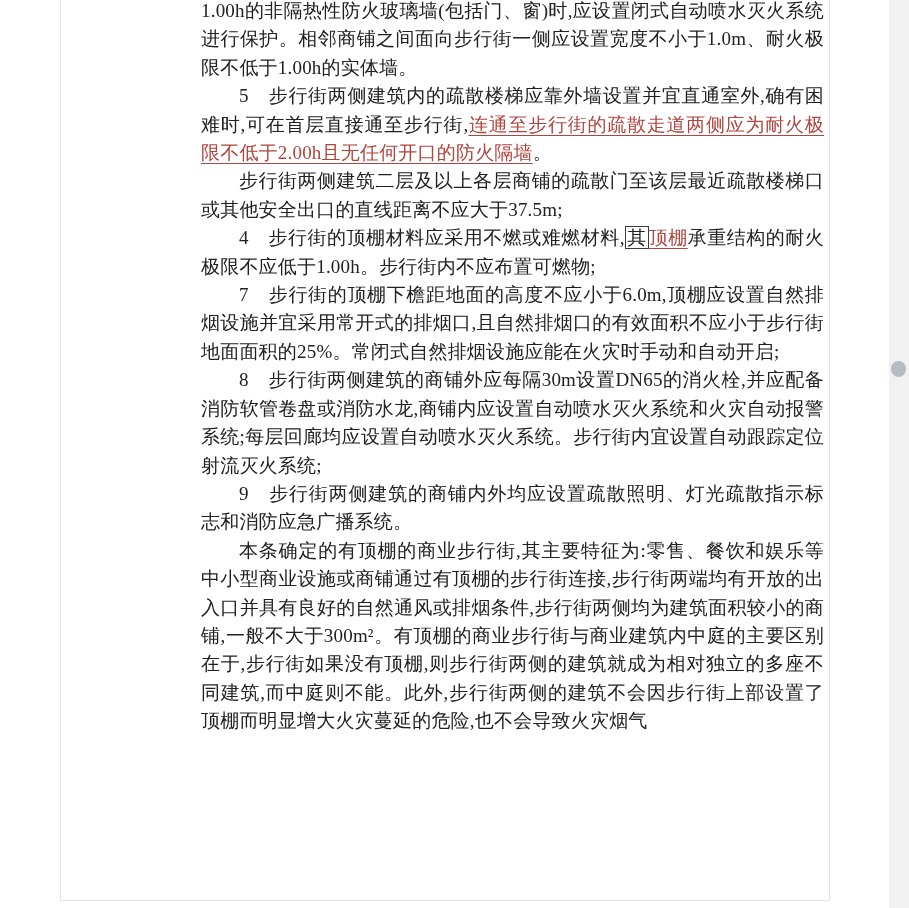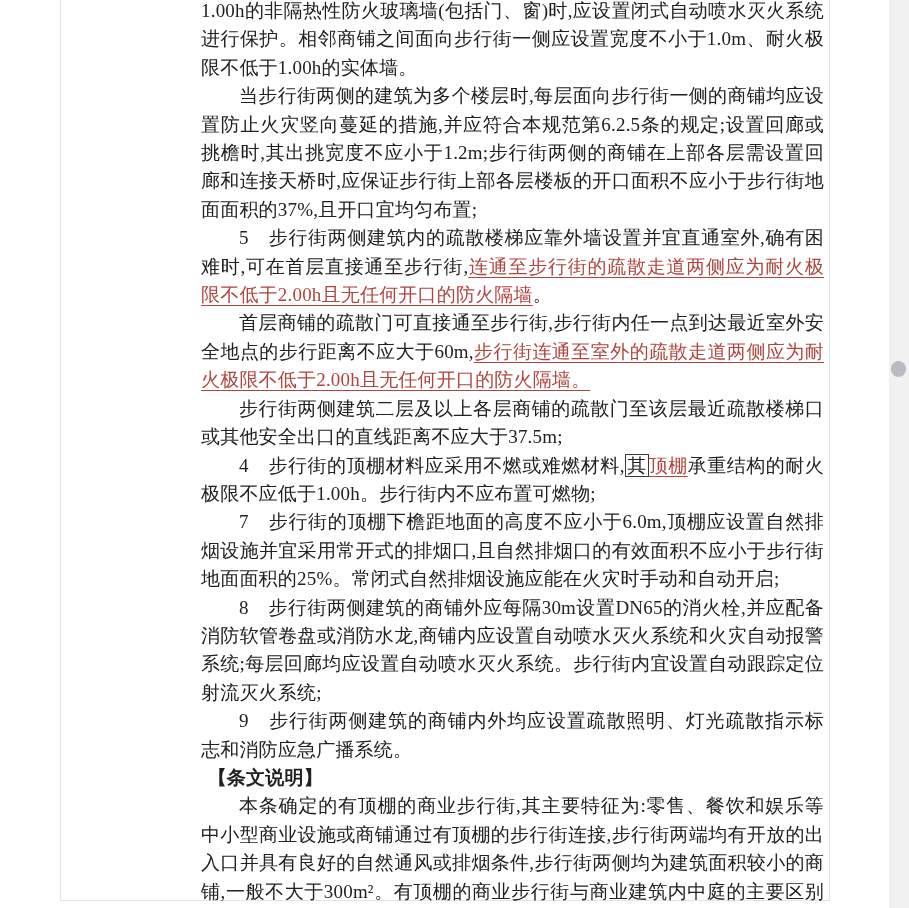--- a/index.html
+++ b/index.html
@@ -68,28 +68,25 @@
     border-radius: 8px;
     background: var(--thumb);
   }
 </style>
 </head>
 <body>
 
 <div class="page">
   <div class="content">
       <p class="para"><span class="run-normal">1.00h的非隔热性防火玻璃墙(包括门、窗)时,应设置闭式自动喷水灭火系统进行保护。相邻商铺之间面向步行街一侧应设置宽度不小于1.0m、耐火极限不低于1.00h的实体墙。</span></p>
-      <p class="para indent"><span class="run-normal">当步行街两侧的建筑为多个楼层时,每层面向步行街一侧的商铺均应设置防止火灾竖向蔓延的措施,并应符合本规范第6.2.5条的规定;设置回廊或挑檐时,其出挑宽度不应小于1.2m;步行街两侧的商铺在上部各层需设置回廊和连接天桥时,应保证步行街上部各层楼板的开口面积不应小于步行街地面面积的37%,且开口宜均匀布置;</span></p>
       <p class="para indent"><span class="run-normal">5　步行街两侧建筑内的疏散楼梯应靠外墙设置并宜直通室外,确有困难时,可在首层直接通至步行街,</span><span class="run-red-underline">连通至步行街的疏散走道两侧应为耐火极限不低于2.00h且无任何开口的防火隔墙</span><span class="run-normal">。</span></p>
-      <p class="para indent"><span class="run-normal">首层商铺的疏散门可直接通至步行街,步行街内任一点到达最近室外安全地点的步行距离不应大于60m,</span><span class="run-red-underline">步行街连通至室外的疏散走道两侧应为耐火极限不低于2.00h且无任何开口的防火隔墙。 </span></p>
       <p class="para indent"><span class="run-normal">步行街两侧建筑二层及以上各层商铺的疏散门至该层最近疏散楼梯口或其他安全出口的直线距离不应大于37.5m;</span></p>
       <p class="para indent"><span class="run-normal">4　步行街的顶棚材料应采用不燃或难燃材料,</span><span class="run-boxed">其</span><span class="run-red-underline">顶棚</span><span class="run-normal">承重结构的耐火极限不应低于1.00h。步行街内不应布置可燃物;</span></p>
       <p class="para indent"><span class="run-normal">7　步行街的顶棚下檐距地面的高度不应小于6.0m,顶棚应设置自然排烟设施并宜采用常开式的排烟口,且自然排烟口的有效面积不应小于步行街地面面积的25%。常闭式自然排烟设施应能在火灾时手动和自动开启;</span></p>
       <p class="para indent"><span class="run-normal">8　步行街两侧建筑的商铺外应每隔30m设置DN65的消火栓,并应配备消防软管卷盘或消防水龙,商铺内应设置自动喷水灭火系统和火灾自动报警系统;每层回廊均应设置自动喷水灭火系统。步行街内宜设置自动跟踪定位射流灭火系统;</span></p>
       <p class="para indent"><span class="run-normal">9　步行街两侧建筑的商铺内外均应设置疏散照明、灯光疏散指示标志和消防应急广播系统。</span></p>
-      <p class="para heading"><span class="run-normal">【条文说明】</span></p>
       <p class="para indent"><span class="run-normal">本条确定的有顶棚的商业步行街,其主要特征为:零售、餐饮和娱乐等中小型商业设施或商铺通过有顶棚的步行街连接,步行街两端均有开放的出入口并具有良好的自然通风或排烟条件,步行街两侧均为建筑面积较小的商铺,一般不大于300m²。有顶棚的商业步行街与商业建筑内中庭的主要区别在于,步行街如果没有顶棚,则步行街两侧的建筑就成为相对独立的多座不同建筑,而中庭则不能。此外,步行街两侧的建筑不会因步行街上部设置了顶棚而明显增大火灾蔓延的危险,也不会导致火灾烟气</span></p>
     </div>
 </div>
 
 <div class="scrollbar-track">
   <div class="scrollbar-thumb"></div>
 </div>
 
 </body></html>

